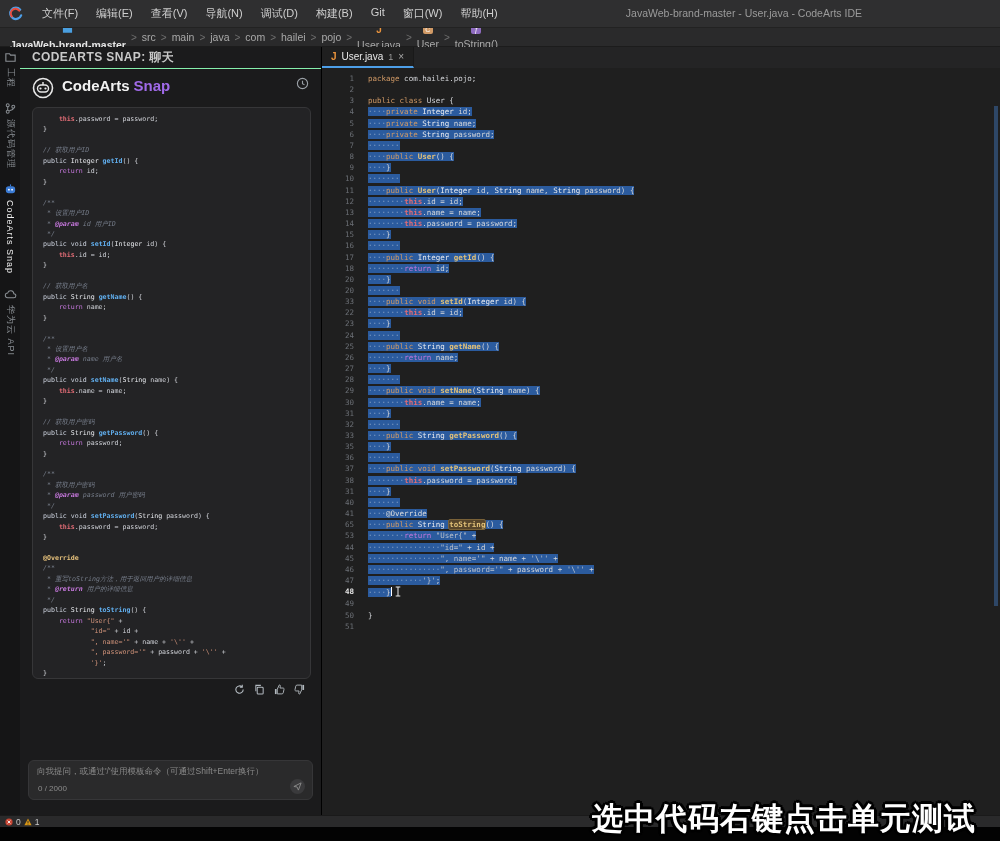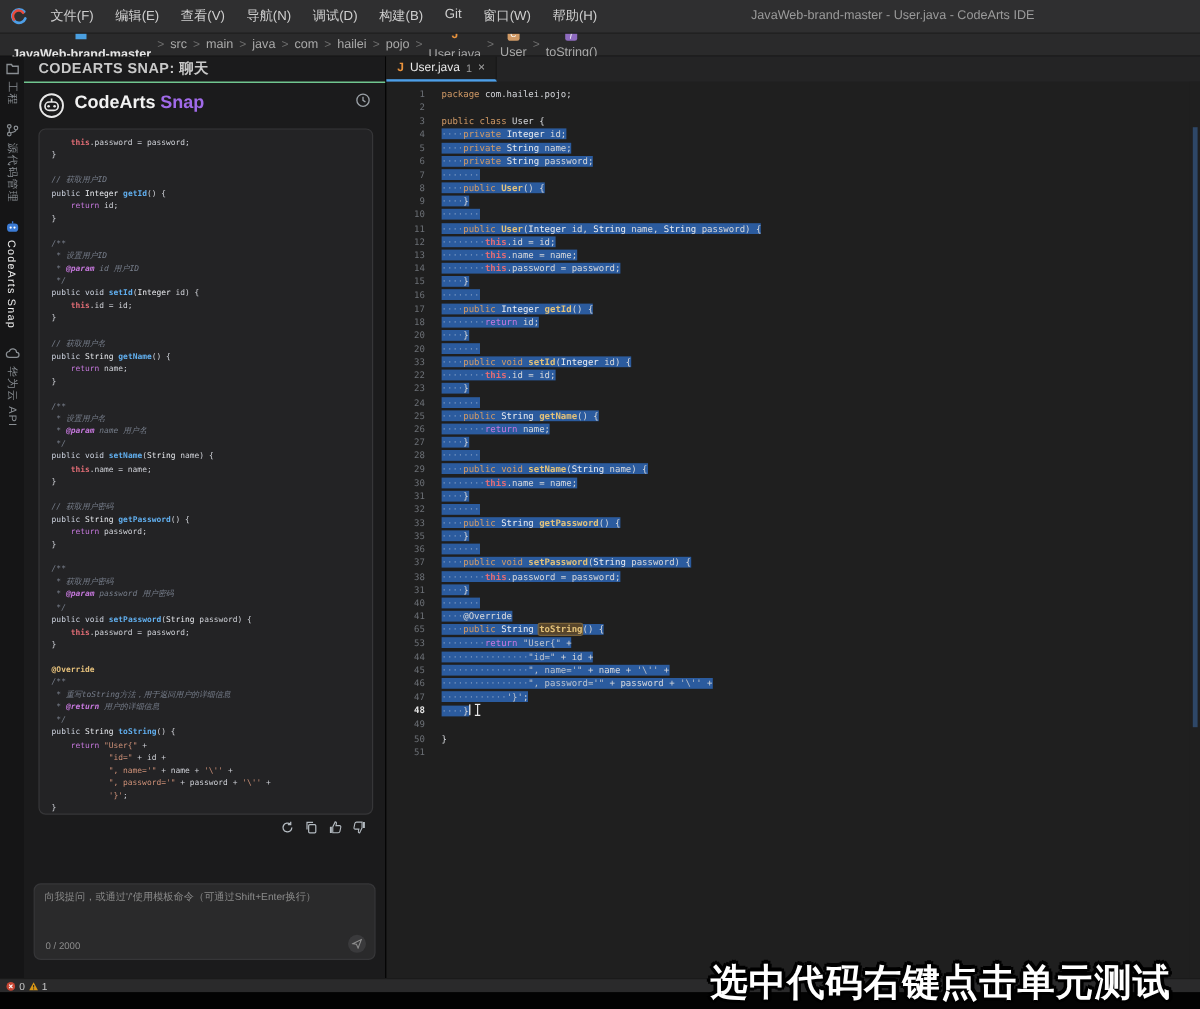--- a/index.html
+++ b/index.html
@@ -44,21 +44,21 @@
   .brand-name { font-size:15px; font-weight:bold; color:#f2f2f2; }
   .brand-accent { font-size:15px; font-weight:bold; color:#a06ae8; margin-left:4px; }
   .clock { width:13px; height:13px; margin-left:auto; color:#9aa0a6; cursor:pointer; }
 
   .code-card { margin:4px 10px 0 12px; background:#232325; border:1px solid #363638; border-radius:6px; padding:6px 4px 6px 10px; height:572px; overflow:hidden; }
   .sn-line { font-family:"DejaVu Sans Mono", monospace; font-size:6.6px; line-height:10.45px; white-space:pre; color:#ced0d6; }
 
   .actions-row { display:flex; justify-content:flex-end; gap:9px; padding:5px 16px 0 0; }
   .act { width:11px; height:11px; color:#b3bac0; cursor:pointer; }
 
-  .input-card { margin:auto 8px 15px 8px; height:64px; background:#2a2a2b; border:1px solid #363638; border-radius:6px; position:relative; padding:5px 8px; }
+  .input-card { margin:auto 8px 15px 8px; height:40px; background:#2a2a2b; border:1px solid #363638; border-radius:6px; position:relative; padding:5px 8px; }
   .input-card textarea { width:100%; height:28px; background:transparent; border:none; outline:none; resize:none; font-family:"Liberation Sans", sans-serif; font-size:8.5px; color:#ccc; }
   .input-card textarea::placeholder { color:#8a8a8a; }
   .counter { position:absolute; left:9px; bottom:6px; font-size:8px; color:#8c8c8c; }
   .send { position:absolute; right:7px; bottom:5px; width:15px; height:15px; border-radius:50%; background:#3a3a3c; color:#8f8f8f; display:flex; align-items:center; justify-content:center; cursor:pointer; }
   .send svg { width:9px; height:9px; }
 
   
   .editor { flex:1; background:#1f1f1f; display:flex; flex-direction:column; position:relative; }
   .tabbar { height:21px; background:#242425; display:flex; }
   .tab { display:flex; align-items:center; gap:5px; background:#1f1f1f; padding:0 9px; border-right:1px solid #191919; border-bottom:2px solid #4d9fe8; cursor:pointer; }

